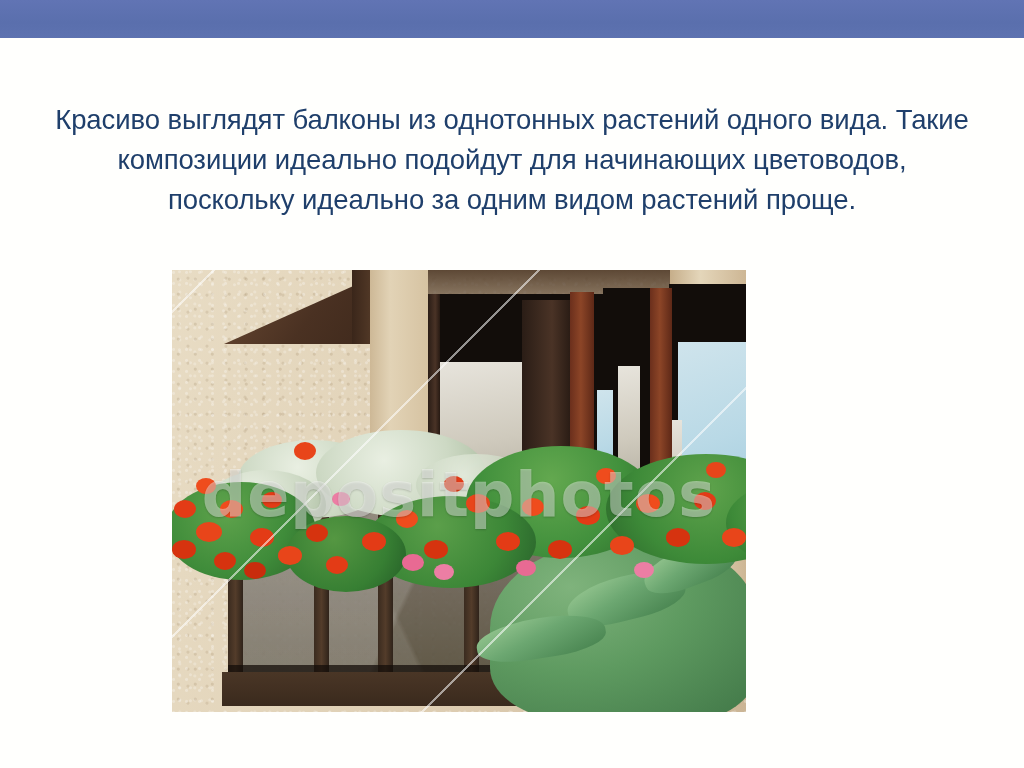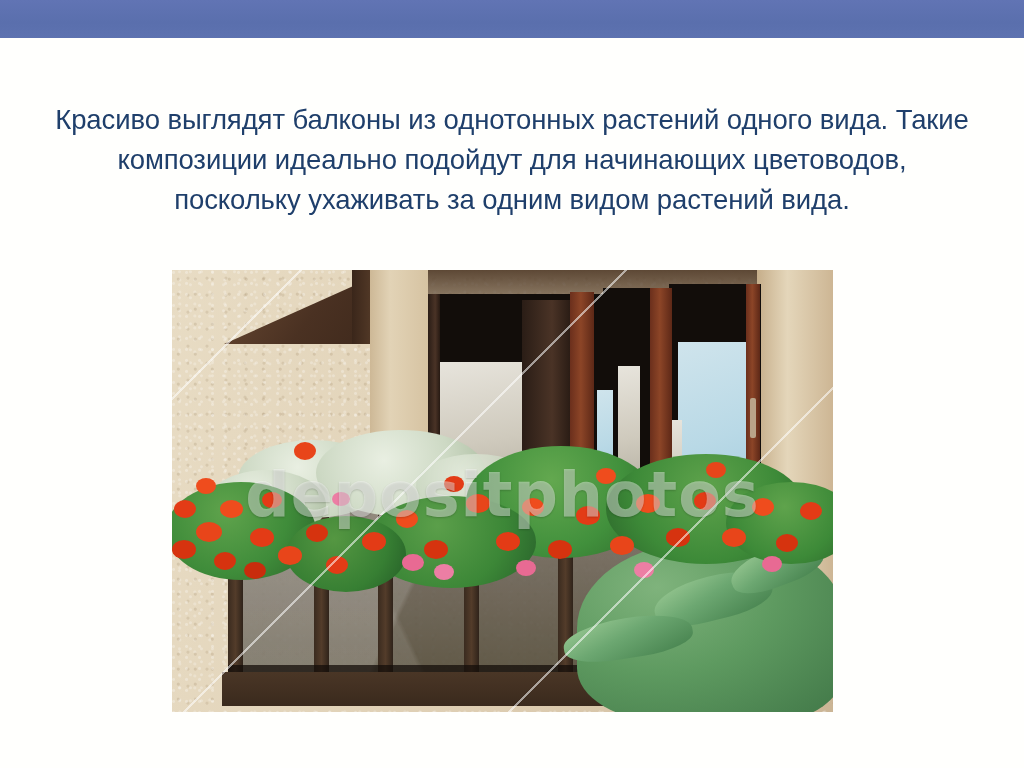--- a/index.html
+++ b/index.html
@@ -37,21 +37,21 @@
     line-height: 40px;
     letter-spacing: -0.1px;
     white-space: pre-line;
   }
 
   
   .photo {
     position: absolute;
     left: 172px;
     top: 270px;
-    width: 661px;
+    width: 574px;
     height: 442px;
     overflow: hidden;
     background: #d9c7ab;
   }
   .photo-inner {
     position: absolute;
     inset: 0;
     overflow: hidden;
   }
 
@@ -262,21 +262,21 @@
     pointer-events: none;
     white-space: nowrap;
     font-family: "DejaVu Sans", sans-serif;
   }
 </style>
 </head>
 <body>
 
 <div class="top-band"></div>
 
-<div class="caption">Красиво выглядят балконы из однотонных растений одного вида. Такие композиции идеально подойдут для начинающих цветоводов, поскольку ухаживать за одним видом растений вида.</div>
+<div class="caption">Красиво выглядят балконы из однотонных растений одного вида. Такие композиции идеально подойдут для начинающих цветоводов, поскольку идеально за одним видом растений проще.</div>
 
 <div class="photo">
   <div class="photo-inner">
 
     <div class="wall"></div>
     <div class="soffit"></div>
     <div class="overhang"></div>
     <div class="overhang-edge"></div>
 
     <div class="pillar"></div>

